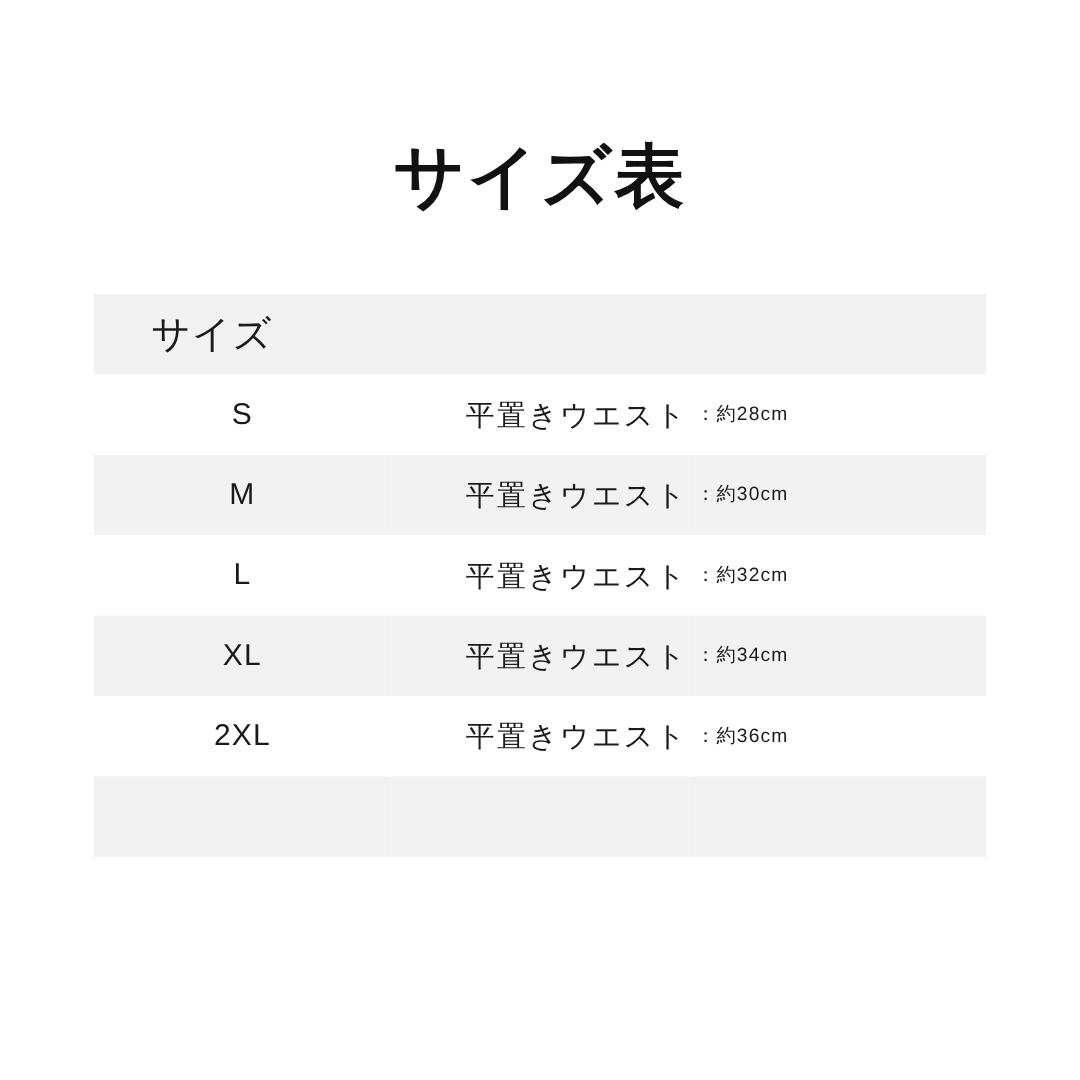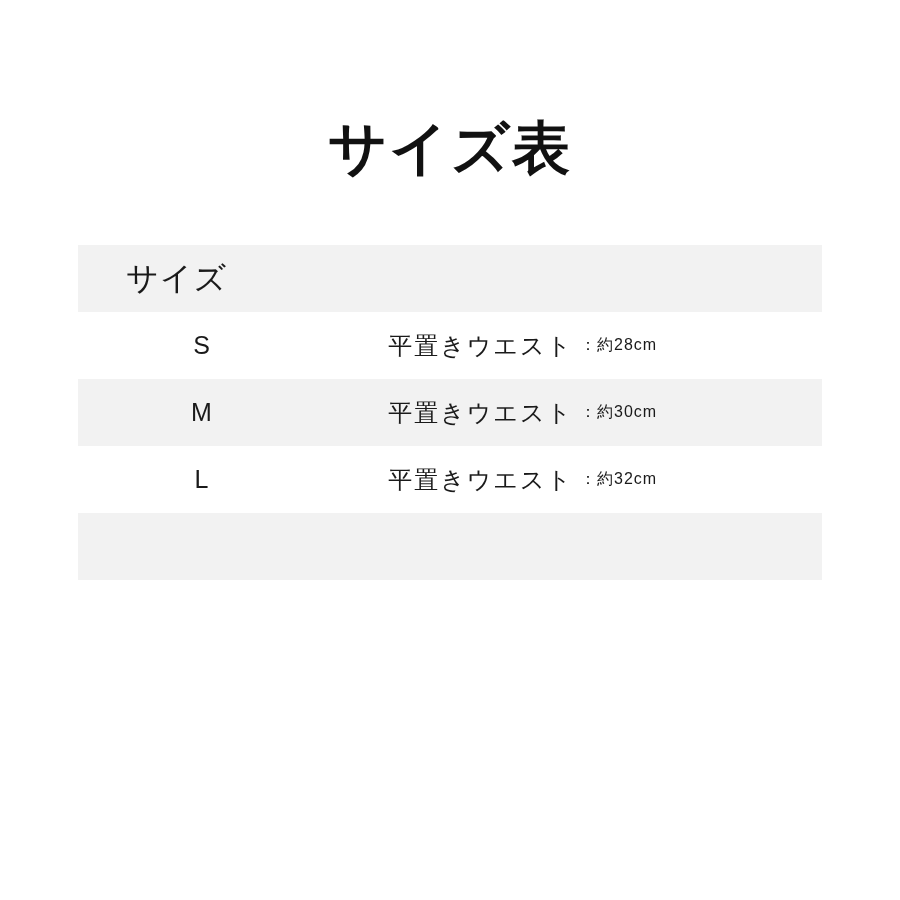--- a/index.html
+++ b/index.html
@@ -107,21 +107,31 @@
         <td class="cell-label">平置きウエスト</td>
         <td class="cell-value">：約30cm</td>
       </tr>
 
       <tr class="row-plain">
         <td class="cell-size">L</td>
         <td class="cell-label">平置きウエスト</td>
         <td class="cell-value">：約32cm</td>
       </tr>
 
+      <tr class="row-shade">
+        <td class="cell-size">XL</td>
+        <td class="cell-label">平置きウエスト</td>
+        <td class="cell-value">：約34cm</td>
+      </tr>
 
+      <tr class="row-plain">
+        <td class="cell-size">2XL</td>
+        <td class="cell-label">平置きウエスト</td>
+        <td class="cell-value">：約36cm</td>
+      </tr>
 
       <tr class="row-shade spacer-row">
         <td></td>
         <td></td>
         <td></td>
       </tr>
     </tbody>
   </table>
 
 </div>

